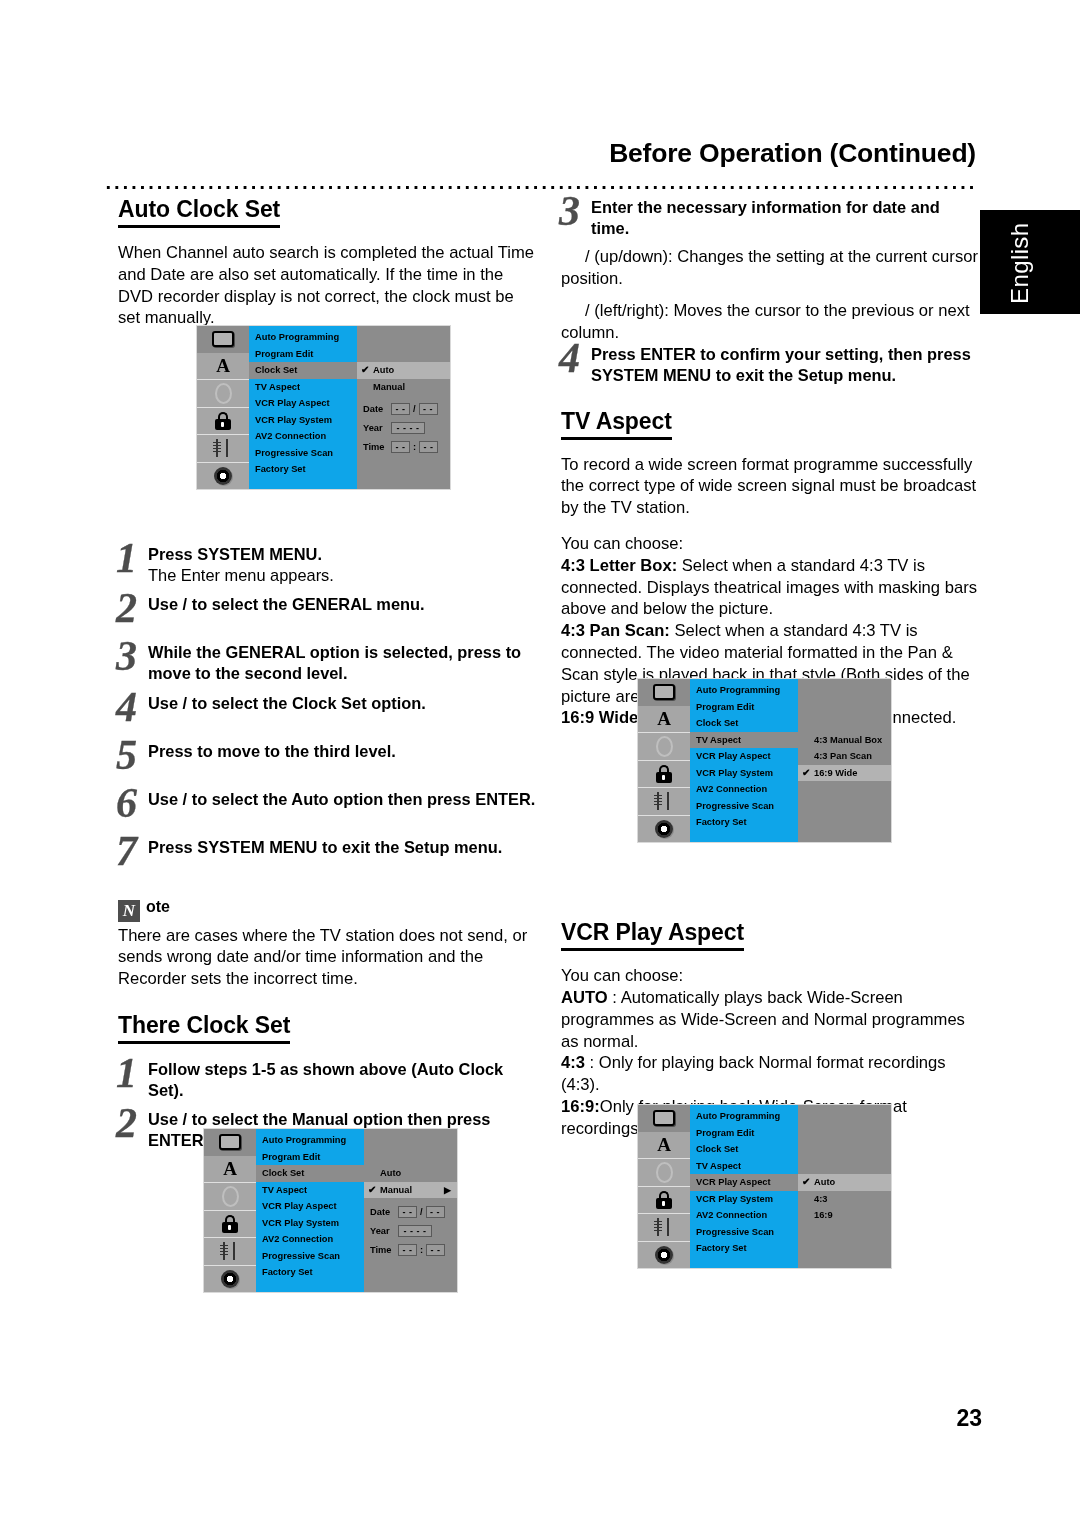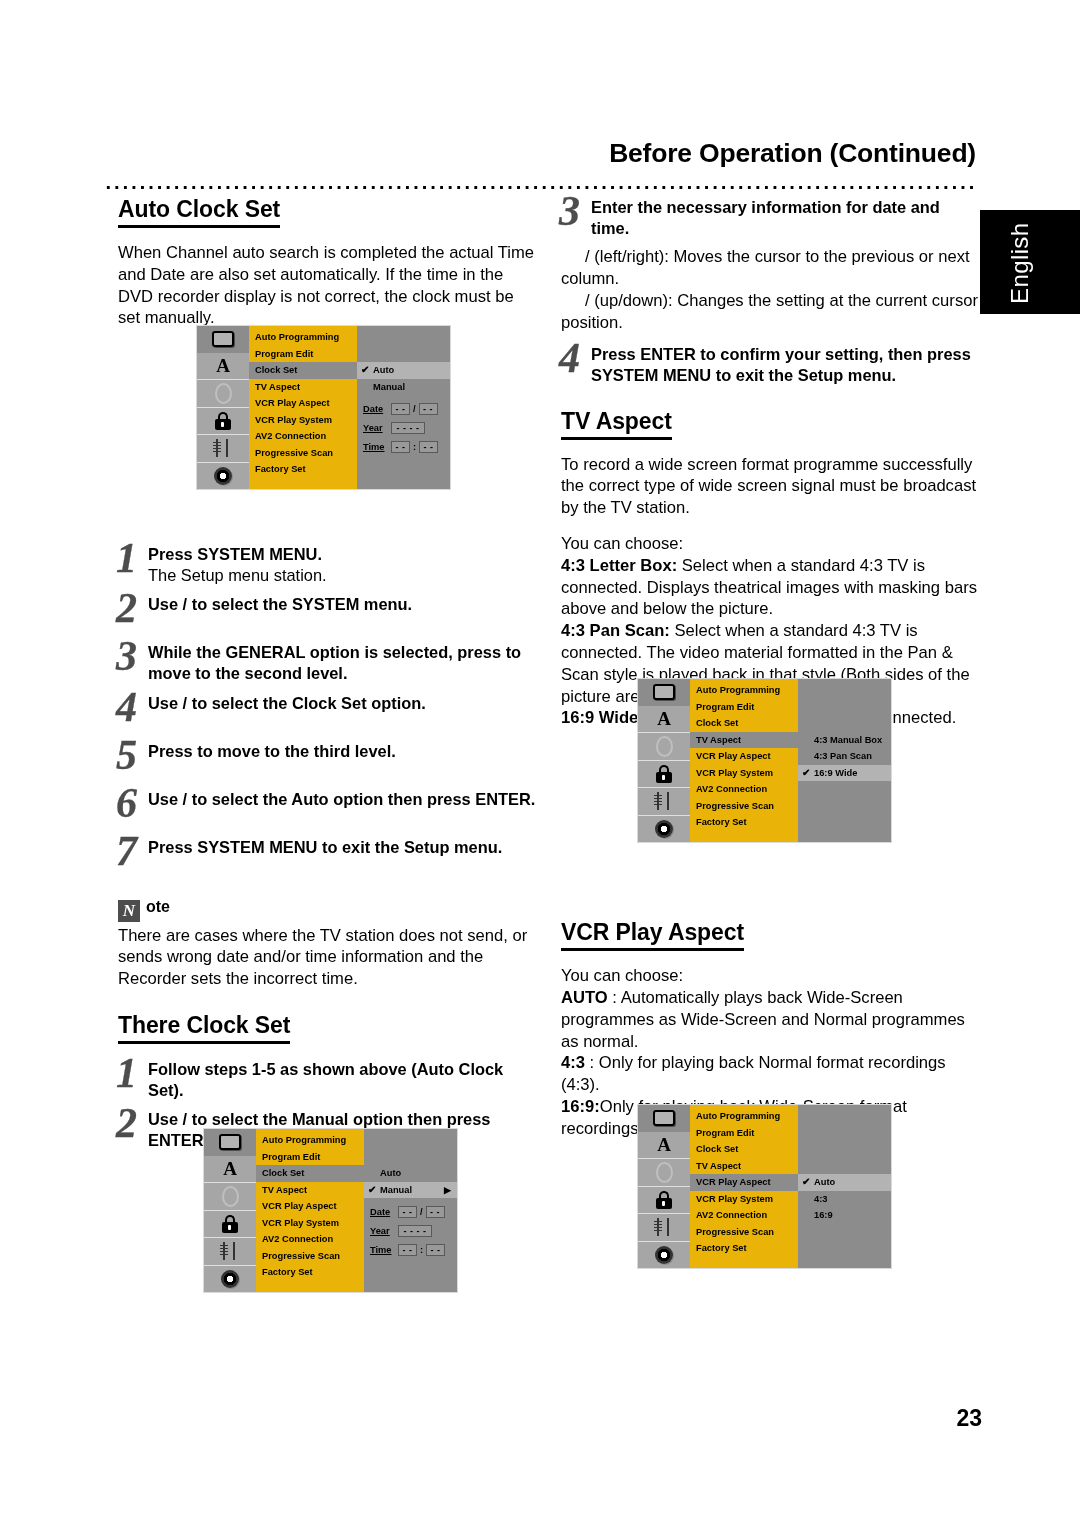--- a/index.html
+++ b/index.html
@@ -119,21 +119,21 @@
   .osd .icons .ic{
     flex:1 1 0; position:relative;
     border-bottom:1px solid #e0e0e0;
     display:flex; align-items:center; justify-content:center;
   }
   .osd .icons .ic:last-child{ border-bottom:none; }
   .osd .icons .ic.sel{ background:#8c8c8c; border-bottom:none; }
 
   .osd .mid{
     width:108px; flex:0 0 108px;
-    background:#eab308;
+    background:#0ea5e9;
     padding:3px 0 0 6px;
   }
   .osd .mid .mi{
     height:16.5px; line-height:16.5px;
     font-weight:bold; font-size:9.3px;
     white-space:nowrap;
     margin-left:-6px; padding-left:6px;
   }
   .osd .mid .mi.sel{ background:#8c8c8c; width:114px; }
 
@@ -152,21 +152,21 @@
   .osd .right .oi .chk{
     position:absolute; left:4px; top:0; font-size:10px; font-weight:bold;
   }
   .osd .right .oi .arw{
     position:absolute; right:6px; top:0; font-size:9px;
   }
   .osd .right .fieldrow{
     display:flex; align-items:center; height:18px; padding-left:6px;
     font-weight:bold; font-size:9.3px; margin-top:1px;
   }
-  .osd .right .fieldrow .lab{ width:26px;text-decoration:underline; }
+  .osd .right .fieldrow .lab{ width:26px; }
   .osd .right .fieldrow .box{
     background:#999; border:1px solid #595959;
     height:12px; line-height:10px;
     display:inline-flex; align-items:center; justify-content:center;
     font-size:9px; letter-spacing:0.5px; padding:0 3px;
     margin:0 2px;
   }
   .osd .right .fieldrow .w2{ min-width:19px; }
   .osd .right .fieldrow .w4{ min-width:34px; }
   .osd .right .fieldrow .sep{ font-weight:bold; margin:0 1px; }
@@ -214,25 +214,25 @@
   <h2 class="sec-head">Auto Clock Set</h2>
 
   <p class="body">When Channel auto search is completed the actual Time and Date are also set automatically. If the time in the DVD recorder display is not correct, the clock must be set manually.</p>
 
   
   <div style="height:200px"></div>
 
   <div>
     <div class="step">
       <span class="num">1</span>
-      <span class="txt"><span>Press SYSTEM MENU.</span><br><span class="reg">The Setup menu station.</span></span>
+      <span class="txt"><span>Press SYSTEM MENU.</span><br><span class="reg">The Enter menu appears.</span></span>
     </div>
     <div class="step">
       <span class="num">2</span>
-      <span class="txt">Use      /      to select the SYSTEM menu.</span>
+      <span class="txt">Use      /      to select the GENERAL menu.</span>
     </div>
     <div class="step">
       <span class="num">3</span>
       <span class="txt">While the GENERAL option is selected, press      to move to the second level.</span>
     </div>
     <div class="step">
       <span class="num">4</span>
       <span class="txt">Use      /      to select the Clock Set option.</span>
     </div>
     <div class="step">
@@ -271,22 +271,22 @@
     </div>
   </div>
 </div>
 
 <div class="col" id="col-right">
 
   <div class="step">
     <span class="num">3</span>
     <span class="txt">Enter the necessary information for date and time.</span>
   </div>
+  <p class="body" style="text-indent:24px;margin-bottom:10px">/      (up/down): Changes the setting at the current cursor position.</p>
   <p class="body tight" style="text-indent:24px;margin-bottom:0">/      (left/right): Moves the cursor to the previous or next column.</p>
-  <p class="body" style="text-indent:24px;margin-bottom:10px">/      (up/down): Changes the setting at the current cursor position.</p>
 
   <div class="step">
     <span class="num">4</span>
     <span class="txt">Press ENTER to confirm your setting, then press SYSTEM MENU to exit the Setup menu.</span>
   </div>
 
   <div style="height:14px"></div>
 
   <h2 class="sec-head">TV Aspect</h2>
   <p class="body">To record a wide screen format programme successfully the correct type of wide screen signal must be broadcast by the TV station.</p>

